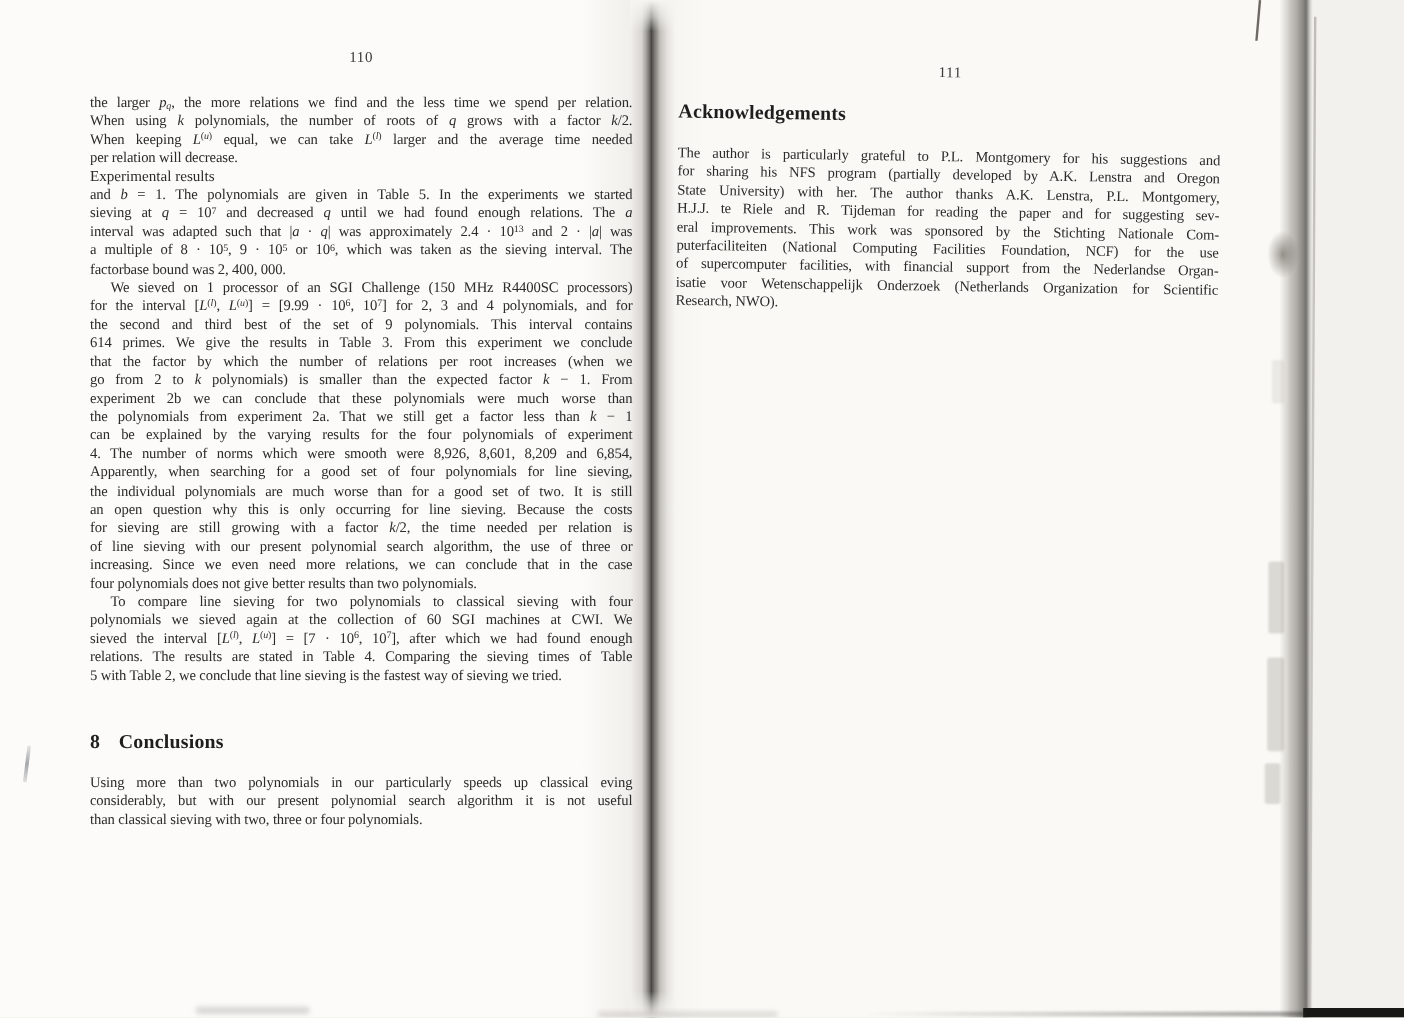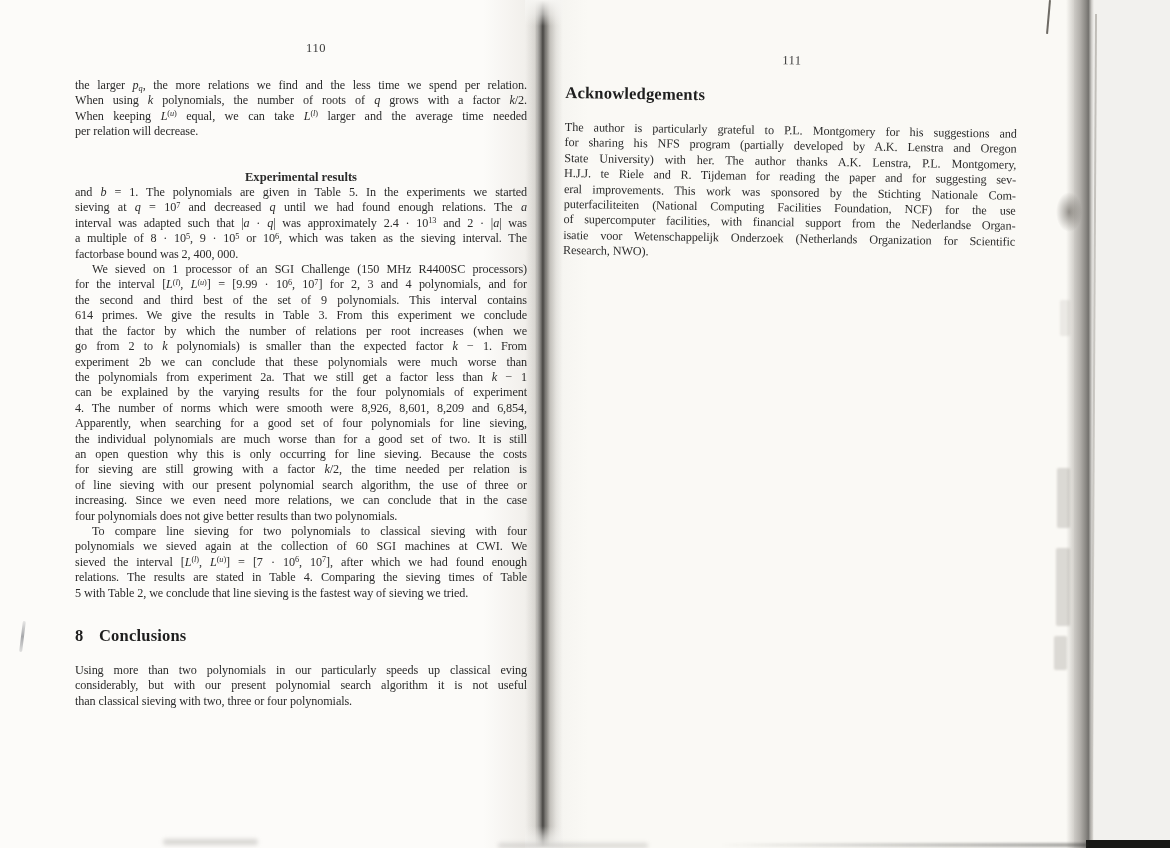--- a/index.html
+++ b/index.html
@@ -75,39 +75,39 @@
   }
   .bottom-bar{position:absolute;left:1086px;top:840px;width:84px;height:8px;background:#181816;}
   .bottom-streak{
     position:absolute;left:720px;top:843px;width:368px;height:4px;filter:blur(1px);
     background:linear-gradient(to right,rgba(40,40,38,0),rgba(40,40,38,0.4));
   }
   .bottom-smudge-a{position:absolute;left:163px;top:839px;width:95px;height:6px;background:rgba(125,122,115,0.28);filter:blur(2px);border-radius:3px;}
   .bottom-smudge-b{position:absolute;left:498px;top:843px;width:150px;height:5px;background:rgba(125,122,115,0.24);filter:blur(2px);border-radius:3px;}
   
   .pagenum{
-    position:absolute;left:90px;top:41px;width:452px;text-align:center;
+    position:absolute;left:75px;top:41px;width:452px;text-align:center;
     font-size:12.5px;color:#3a3a3a;letter-spacing:0.5px;
   }
   .content-left{position:absolute;left:75px;top:78px;width:452px;}
   .content-right{
     position:absolute;left:566px;top:50px;width:452px;
     transform:rotate(0.85deg);transform-origin:0 0;
   }
   .pagenum-inline{text-align:center;font-size:12.5px;color:#3a3a3a;letter-spacing:0.5px;line-height:15px;}
   .para{margin:0;}
   .tline{
     font-size:12.2px;line-height:15.4px;letter-spacing:-0.1px;
     text-align:justify;text-align-last:justify;text-justify:inter-word;
   }
   .tline.last{text-align-last:left;}
   .para.indent .tline:first-child{text-indent:17px;}
-  .h-small{font-weight:bold;font-size:12.6px;line-height:15.4px;margin-top:30px;letter-spacing:0;text-align:center;}
+  .h-small{font-weight:normal;font-size:12.6px;line-height:15.4px;margin-top:0;letter-spacing:0;}
   .h-large{font-weight:bold;font-size:16.5px;line-height:21px;letter-spacing:0.2px;color:#1e1e1e;}
-  .content-left .h-large{margin-top:24px;margin-bottom:17px;}
+  .content-left .h-large{margin-top:36px;margin-bottom:17px;}
   .content-right .h-large{margin-top:17px;margin-bottom:17px;}
   .secnum{display:inline-block;min-width:24px;}
   sup{font-size:68%;line-height:0;position:relative;vertical-align:baseline;top:-0.45em;}
   sub{font-size:68%;line-height:0;position:relative;vertical-align:baseline;top:0.28em;}
   i{font-style:italic;}
 </style>
 </head>
 <body>
 
 <div class="scan">

